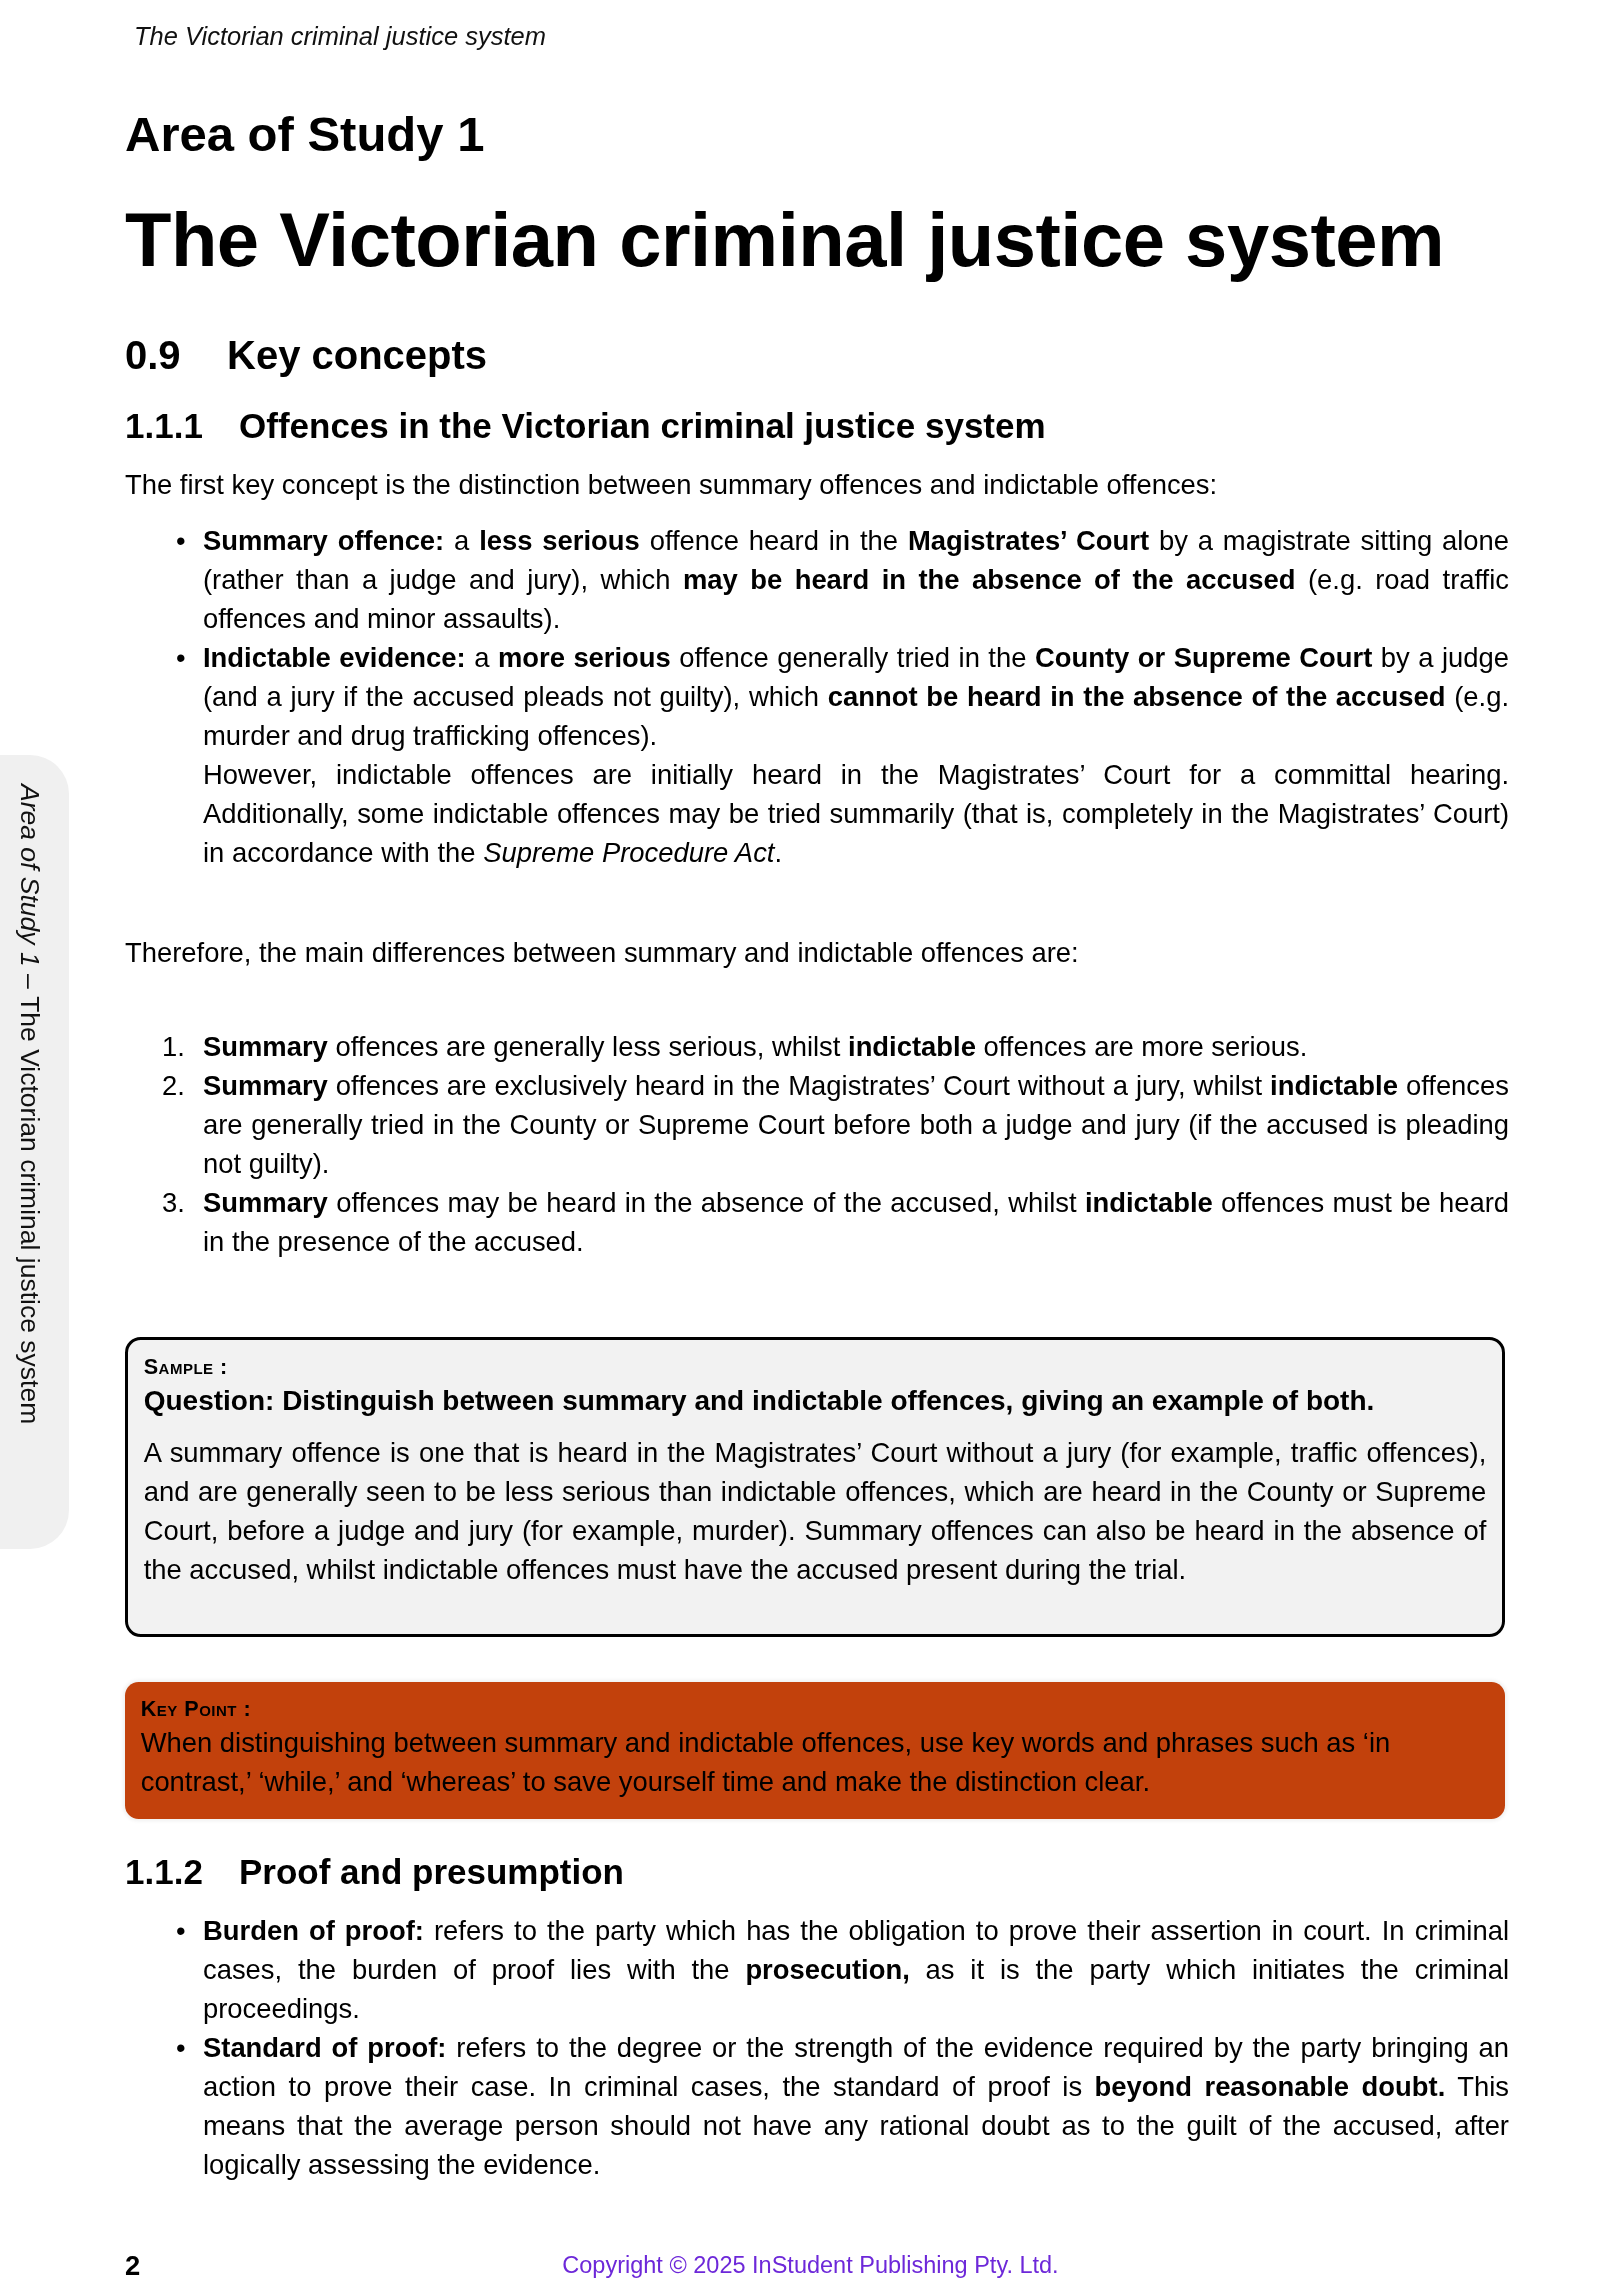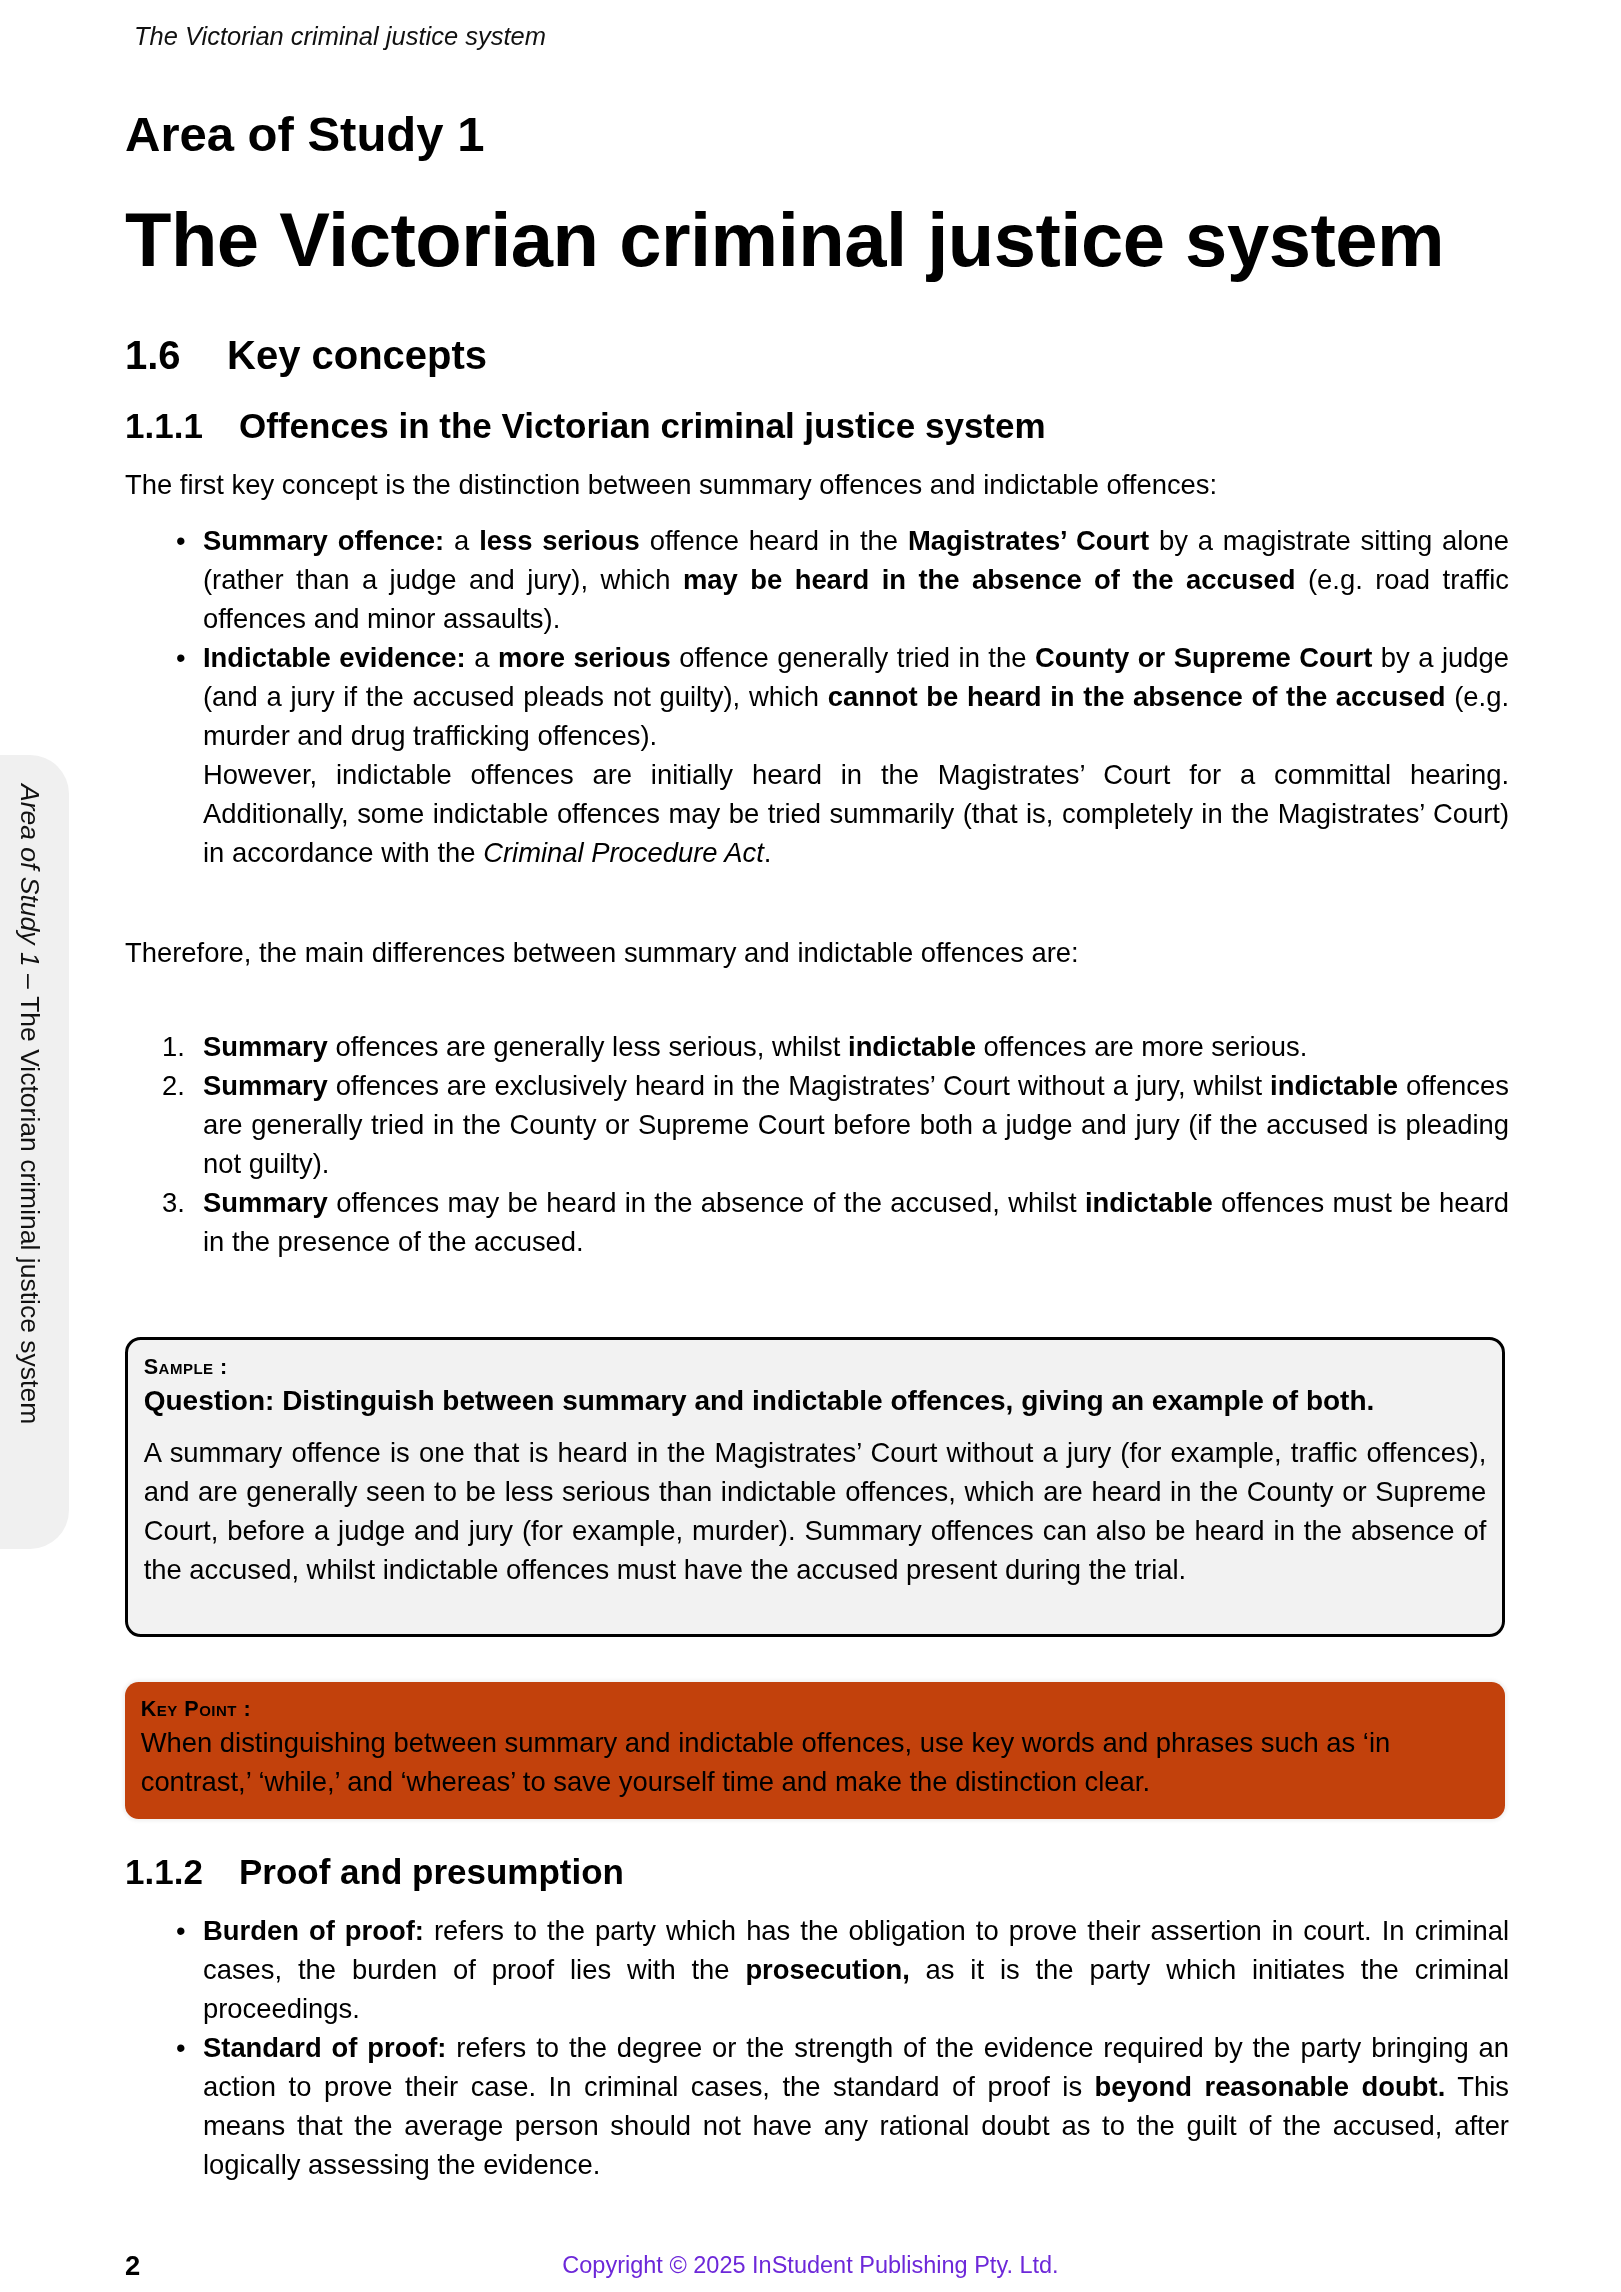--- a/index.html
+++ b/index.html
@@ -58,35 +58,35 @@
 
 <div class="running-header">The Victorian criminal justice system</div>
 
 <div class="side-tab"></div>
 <div class="side-tab-text"><i>Area of Study 1</i><span> – </span><span>The Victorian criminal justice system</span></div>
 
 <div class="content">
   <h1 class="area-title">Area of Study 1</h1>
   <h1 class="main-title">The Victorian criminal justice system</h1>
 
-  <h2 class="h2" style="top:333px;"><span class="num">1.6</span><span>Key concepts</span></h2>
+  <h2 class="h2" style="top:333px;"><span class="num">0.9</span><span>Key concepts</span></h2>
 
   <h3 class="h3" style="top:406px;"><span class="num">1.1.1</span><span>Offences in the Victorian criminal justice system</span></h3>
 
   <p class="para" style="top:465px;">The first key concept is the distinction between summary offences and indictable offences:</p>
 
   <ul class="list" style="top:521px;">
     <li>
       <span class="marker">•</span>
       <b>Summary offence:</b><span> a </span><b>less serious</b><span> offence heard in the </span><b>Magistrates’ Court</b><span> by a magistrate sitting alone (rather than a judge and jury), which </span><b>may be heard in the absence of the accused</b><span> (e.g. road traffic offences and minor assaults).</span>
     </li>
     <li>
       <span class="marker">•</span>
       <b>Indictable evidence:</b><span> a </span><b>more serious</b><span> offence generally tried in the </span><b>County or Supreme Court</b><span> by a judge (and a jury if the accused pleads not guilty), which </span><b>cannot be heard in the absence of the accused</b><span> (e.g. murder and drug trafficking offences).</span>
-      <span class="cont"><span>However, indictable offences are initially heard in the Magistrates’ Court for a committal hearing. Additionally, some indictable offences may be tried summarily (that is, completely in the Magistrates’ Court) in accordance with the </span><i>Criminal Procedure Act</i><span>.</span></span>
+      <span class="cont"><span>However, indictable offences are initially heard in the Magistrates’ Court for a committal hearing. Additionally, some indictable offences may be tried summarily (that is, completely in the Magistrates’ Court) in accordance with the </span><i>Supreme Procedure Act</i><span>.</span></span>
     </li>
   </ul>
 
   <p class="para" style="top:933px;">Therefore, the main differences between summary and indictable offences are:</p>
 
   <ol class="list ol" style="top:1027px;">
     <li>
       <span class="marker">1.</span>
       <b>Summary</b><span> offences are generally less serious, whilst </span><b>indictable</b><span> offences are more serious.</span>
     </li>

